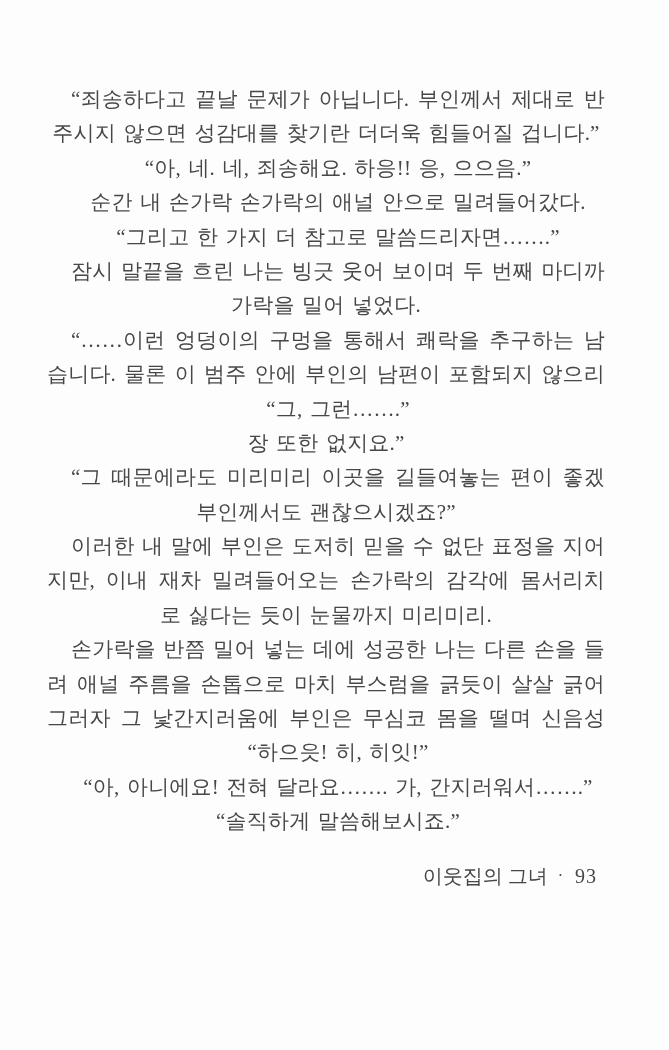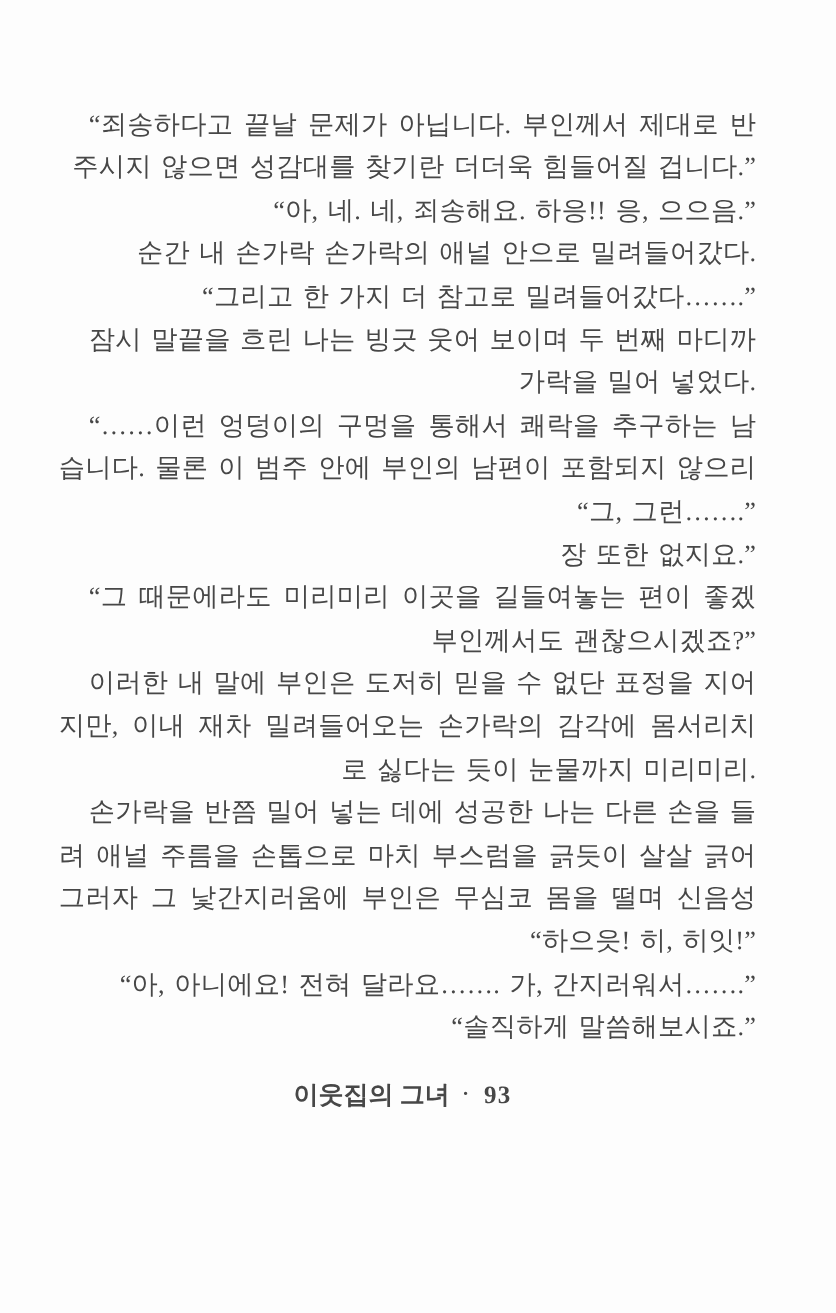--- a/index.html
+++ b/index.html
@@ -25,59 +25,58 @@
     width: 100%;
   }
   .line {
     height: 34.4px;
     line-height: 34.4px;
     font-size: 21px;
     letter-spacing: 0.2px;
     word-spacing: 2px;
     white-space: nowrap;        
     overflow: hidden;
-    text-align: right;
+    text-align: center;
   }
   .line.fill {                  
     white-space: normal;
     text-align: justify;
     text-align-last: justify;
   }
   .line.indent {
     text-indent: 24px;
   }
   .page-footer {
     margin-top: 24px;
     padding-right: 8px;
-    text-align: center;
+    text-align: right;
     font-size: 20px;
     line-height: 26px;
     color: var(--text-color, #474747);
-    font-weight: bold;
   }
   .page-footer .separator {
     display: inline-block;
     margin: 0 12px 0 10px;
     font-size: 16px;
     vertical-align: 2px;
   }
   .page-footer .page-number {
     letter-spacing: 1px;
   }
 </style>
 </head>
 <body>
 
 <main class="page">
   <section class="body-text">
       <div class="line indent fill">“죄송하다고 끝날 문제가 아닙니다. 부인께서 제대로 반응해</div>
       <div class="line">주시지 않으면 성감대를 찾기란 더더욱 힘들어질 겁니다.”</div>
       <div class="line indent">“아, 네. 네, 죄송해요. 하응!! 응, 으으음.”</div>
       <div class="line indent">순간 내 손가락 손가락의 애널 안으로 밀려들어갔다.</div>
-      <div class="line indent">“그리고 한 가지 더 참고로 밀려들어갔다…….”</div>
+      <div class="line indent">“그리고 한 가지 더 참고로 말씀드리자면…….”</div>
       <div class="line indent fill">잠시 말끝을 흐린 나는 빙긋 웃어 보이며 두 번째 마디까지 손</div>
       <div class="line">가락을 밀어 넣었다.</div>
       <div class="line indent fill">“……이런 엉덩이의 구멍을 통해서 쾌락을 추구하는 남성이 있</div>
       <div class="line fill">습니다. 물론 이 범주 안에 부인의 남편이 포함되지 않으리란 보</div>
       <div class="line indent">“그, 그런…….”</div>
       <div class="line">장 또한 없지요.”</div>
       <div class="line indent fill">“그 때문에라도 미리미리 이곳을 길들여놓는 편이 좋겠지요.</div>
       <div class="line">부인께서도 괜찮으시겠죠?”</div>
       <div class="line indent fill">이러한 내 말에 부인은 도저히 믿을 수 없단 표정을 지어보였</div>
       <div class="line fill">지만, 이내 재차 밀려들어오는 손가락의 감각에 몸서리치며 정말</div>

